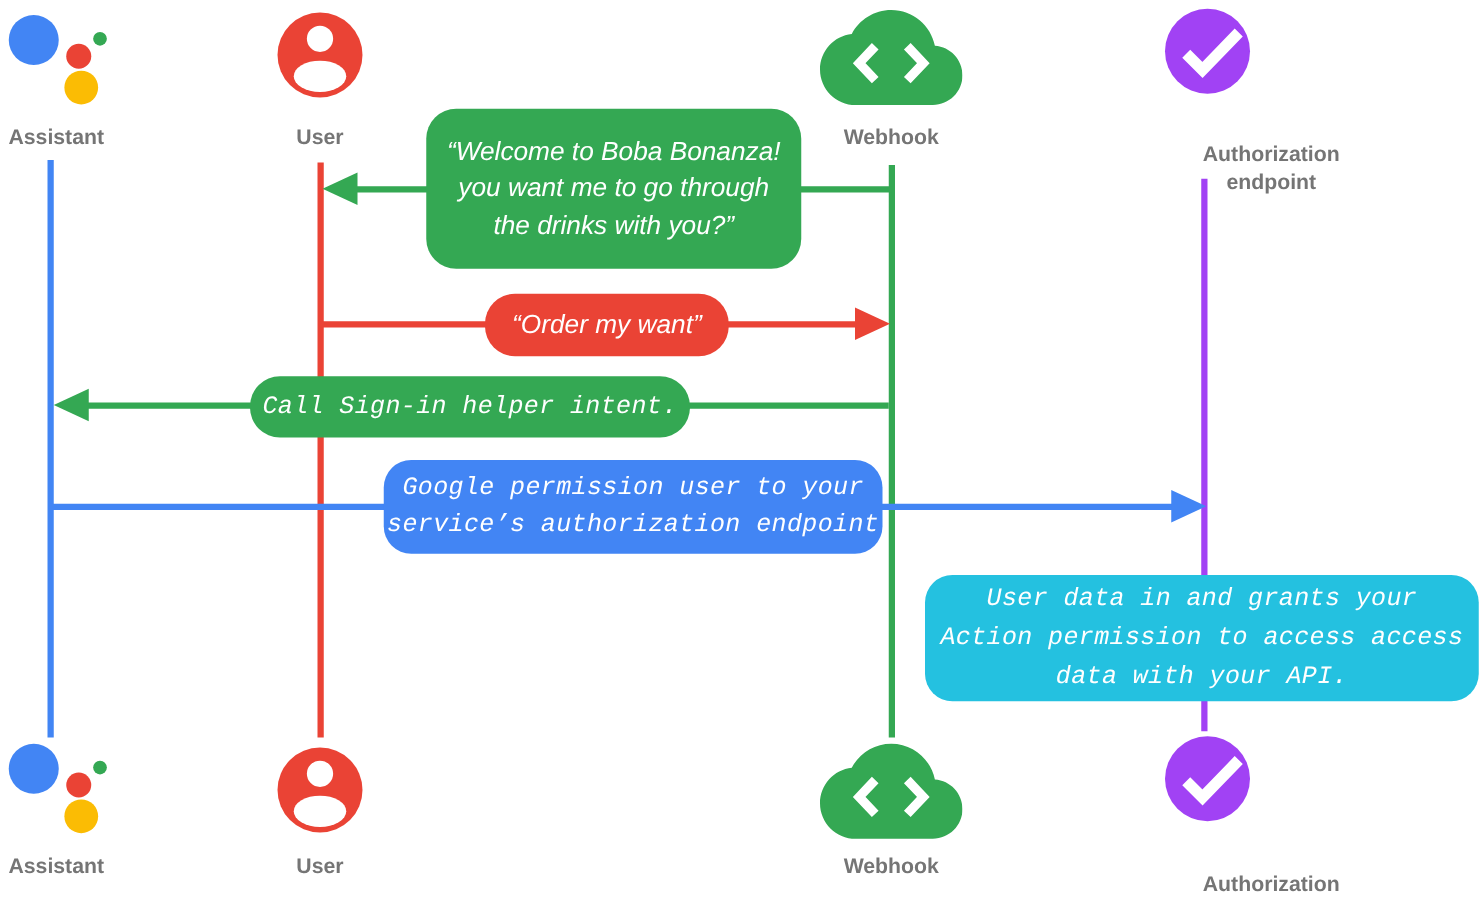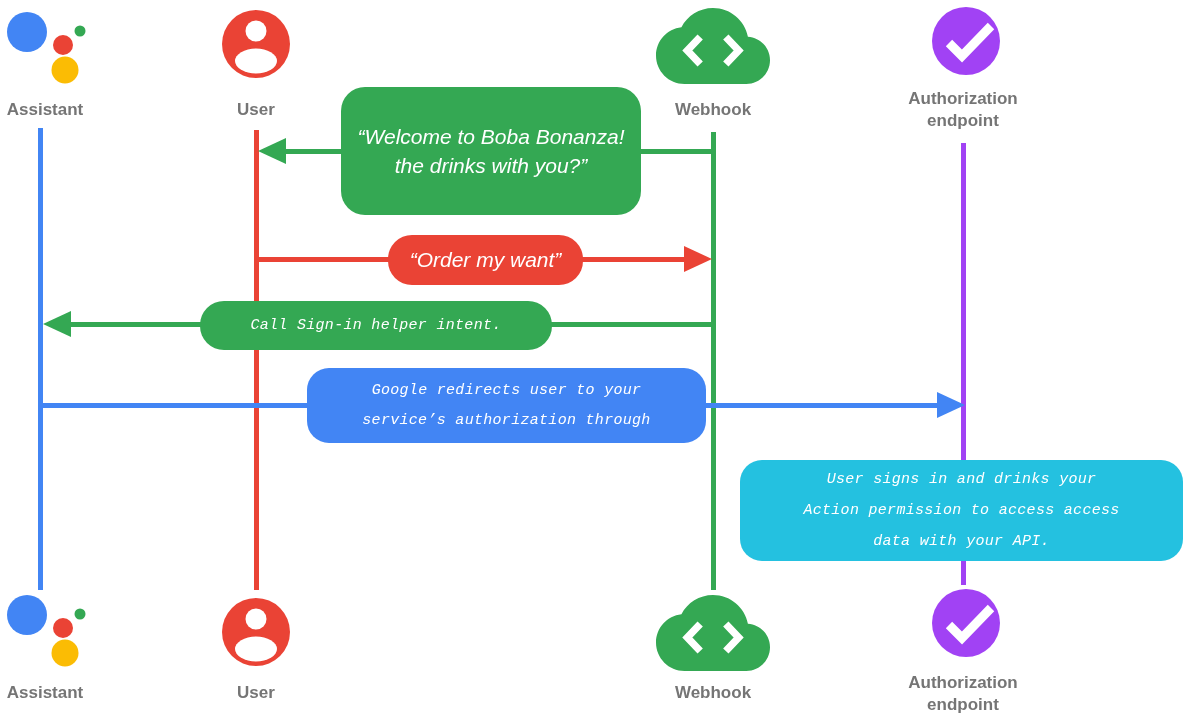--- a/index.html
+++ b/index.html
@@ -20,37 +20,37 @@
               border-top:13px solid transparent;border-bottom:13px solid transparent;}
   .head-left{border-right-width:28px;border-right-style:solid;}
   .head-right{border-left-width:28px;border-left-style:solid;}
 
   
   .msg{position:absolute;z-index:3;color:#fff;display:flex;flex-direction:column;
        justify-content:center;align-items:center;text-align:center;font-style:italic;}
   .msg .ln{white-space:nowrap;}
   .speech{font-size:21px;line-height:29.5px;}
   .code{font-family:"Liberation Mono",monospace;font-style:italic;
-        font-size:15px;letter-spacing:0.3px;}
+        font-size:20px;letter-spacing:0.3px;}
   .box-welcome{left:341px;top:87px;width:300px;height:128px;border-radius:24px;background:#34A853;}
   .box-order{left:388px;top:235px;width:195px;height:50px;border-radius:24px;background:#EA4335;}
   .box-signin{left:200px;top:301px;width:352px;height:49px;border-radius:24px;background:#34A853;}
   .box-redirect{left:307px;top:368px;width:399px;height:75px;border-radius:22px;background:#4285F4;line-height:30px;}
   .box-note{left:740px;top:460px;width:443px;height:101px;border-radius:22px;background:#24C1E0;line-height:31px;}
 
   
   .icon{position:absolute;z-index:4;}
 
   
   .actor-label{position:absolute;z-index:4;color:#757575;font-weight:700;
                font-size:17px;line-height:22px;text-align:center;}
   .lbl-assistant{left:-35px;width:160px;}
   .lbl-user{left:176px;width:160px;text-align:center;}
   .lbl-webhook{left:633px;width:160px;}
-  .lbl-auth{left:898px;width:130px;}
+  .lbl-auth{left:952px;width:130px;margin-top:25px;}
   .row-top{top:99px;}
   .row-top.lbl-auth{top:88px;}
   .row-bottom{top:682px;}
   .row-bottom.lbl-auth{top:672px;}
 </style>
 </head>
 <body>
 
 <div class="canvas">
 
@@ -66,38 +66,39 @@
   <div class="arrow-head head-right" style="left:684px;top:246px;border-left-color:#EA4335;"></div>
 
   <div class="arrow-line" style="left:55px;top:322px;width:656px;background:#34A853;"></div>
   <div class="arrow-head head-left" style="left:43px;top:311px;border-right-color:#34A853;"></div>
 
   <div class="arrow-line" style="left:40px;top:403px;width:898px;background:#4285F4;"></div>
   <div class="arrow-head head-right" style="left:937px;top:392px;border-left-color:#4285F4;"></div>
 
   <div class="msg speech box-welcome">
     <div class="ln">“Welcome to Boba Bonanza!</div>
+    <div class="ln">you want me to go through</div>
     <div class="ln">the drinks with you?”</div>
   </div>
 
   <div class="msg speech box-order">
     <div class="ln">“Order my want”</div>
   </div>
 
   <div class="msg code box-signin">
     <div class="ln">Call Sign-in helper intent.</div>
   </div>
 
   <div class="msg code box-redirect">
-    <div class="ln">Google redirects user to your</div>
-    <div class="ln">service’s authorization through</div>
+    <div class="ln">Google permission user to your</div>
+    <div class="ln">service’s authorization endpoint</div>
   </div>
 
   <div class="msg code box-note">
-    <div class="ln">User signs in and drinks your</div>
+    <div class="ln">User data in and grants your</div>
     <div class="ln">Action permission to access access</div>
     <div class="ln">data with your API.</div>
   </div>
 
   <svg class="icon" style="left:5px;top:8px;" width="82" height="78" viewBox="0 0 82 78">
     <circle cx="22" cy="24" r="20" fill="#4285F4"></circle>
     <circle cx="75" cy="23" r="5.5" fill="#34A853"></circle>
     <circle cx="58" cy="37" r="10" fill="#EA4335"></circle>
     <circle cx="60" cy="62" r="13.5" fill="#FBBC04"></circle>
   </svg>

